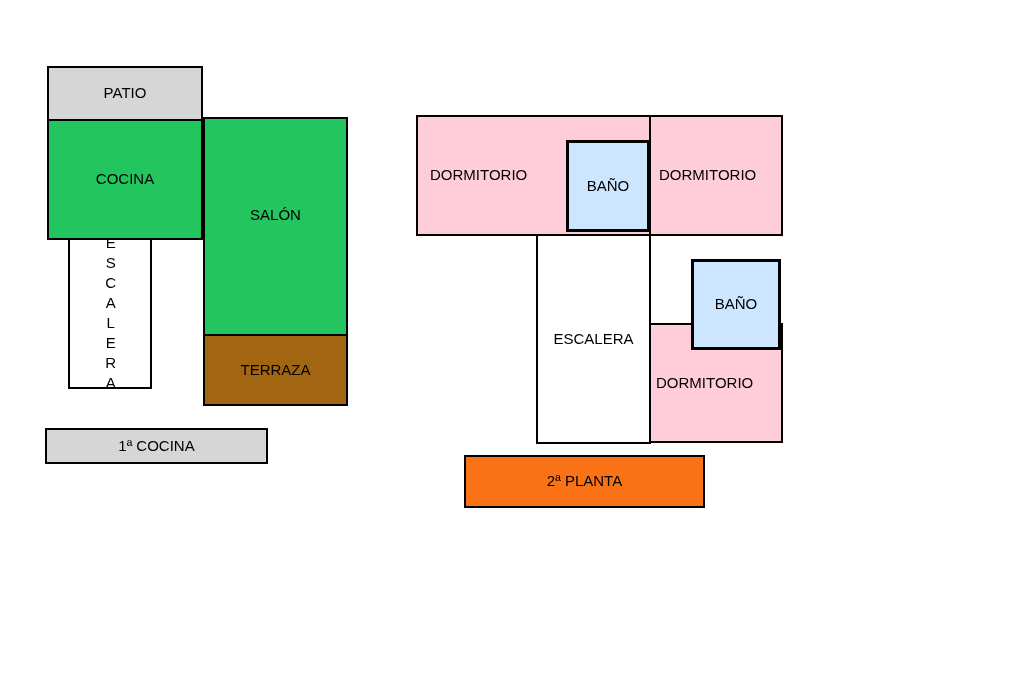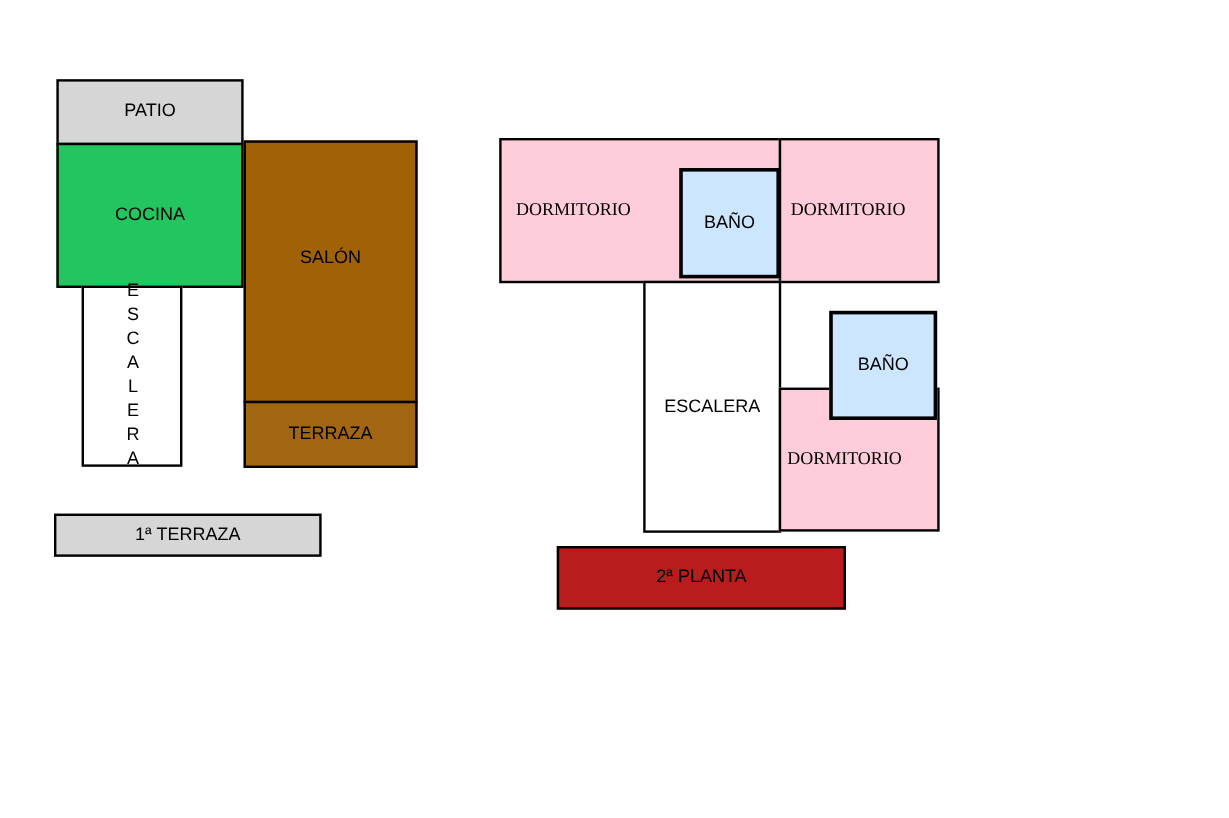--- a/index.html
+++ b/index.html
@@ -21,36 +21,36 @@
     align-items: center;
     justify-content: center;
     font-size: 15px;
     line-height: 1.1;
     color: #000000;
     white-space: nowrap;
   }
 
   .room.thick { border-width: 3px; margin-top: 25px; }
 
-  .room.left-label { justify-content: flex-start; font-family: Liberation Serif, serif; }
+  .room.left-label { justify-content: flex-start; }
 
   .label { display: inline-block; }
 
   .vertical-text {
     writing-mode: vertical-lr;
     text-orientation: upright;
     letter-spacing: 3px;
   }
 
   
   .patio      { left: 47px;  top: 66px;  width: 156px; height: 55px; }
   .cocina     { left: 47px;  top: 119px; width: 156px; height: 121px; }
   .salon      { left: 203px; top: 117px; width: 145px; height: 219px; align-items: flex-start; padding-top: 88px; }
   .escalera1  { left: 68px;  top: 238px; width: 84px;  height: 151px; }
-  .terraza    { left: 203px; top: 334px; width: 145px; height: 56px; }
+  .terraza    { left: 203px; top: 334px; width: 145px; height: 72px; }
   .title1     { left: 45px;  top: 428px; width: 223px; height: 36px; }
 
   
   .dorm-top-left  { left: 416px; top: 115px; width: 235px; height: 121px; padding-left: 12px; }
   .bano-top       { left: 566px; top: 115px; width: 84px;  height: 92px; }
   .dorm-top-right { left: 649px; top: 115px; width: 134px; height: 121px; padding-left: 8px; }
   .escalera2      { left: 536px; top: 234px; width: 115px; height: 210px; }
   .bano-mid       { left: 691px; top: 234px; width: 90px;  height: 91px; }
   .dorm-bottom    { left: 649px; top: 323px; width: 134px; height: 120px; padding-left: 5px; }
   .title2         { left: 464px; top: 455px; width: 241px; height: 53px; }
@@ -61,34 +61,34 @@
 <div class="canvas">
 
   <div class="room patio" style="background-color: rgb(214, 214, 214);">
     <span class="label">PATIO</span>
   </div>
 
   <div class="room cocina" style="background-color: #22c55e;">
     <span class="label">COCINA</span>
   </div>
 
-  <div class="room salon" style="background-color: #a16207;">
+  <div class="room salon" style="background-color: #22c55e;">
     <span class="label">SALÓN</span>
   </div>
 
   <div class="room escalera1" style="background-color: rgb(255, 255, 255);">
     <span class="label vertical-text">ESCALERA</span>
   </div>
 
   <div class="room terraza" style="background-color: rgb(162, 101, 17);">
     <span class="label">TERRAZA</span>
   </div>
 
   <div class="room title1" style="background-color: rgb(214, 214, 214);">
-    <span class="label">1ª TERRAZA</span>
+    <span class="label">1ª COCINA</span>
   </div>
 
   <div class="room dorm-top-left left-label" style="background-color: rgb(255, 204, 217);">
     <span class="label">DORMITORIO</span>
   </div>
 
   <div class="room dorm-top-right left-label" style="background-color: rgb(255, 204, 217);">
     <span class="label">DORMITORIO</span>
   </div>
 
@@ -101,17 +101,17 @@
   </div>
 
   <div class="room dorm-bottom left-label" style="background-color: rgb(255, 204, 217);">
     <span class="label">DORMITORIO</span>
   </div>
 
   <div class="room thick bano-mid" style="background-color: rgb(204, 230, 255);">
     <span class="label">BAÑO</span>
   </div>
 
-  <div class="room title2" style="background-color: #b91c1c;">
+  <div class="room title2" style="background-color: #f97316;">
     <span class="label">2ª PLANTA</span>
   </div>
 
 </div>
 
 </body></html>

